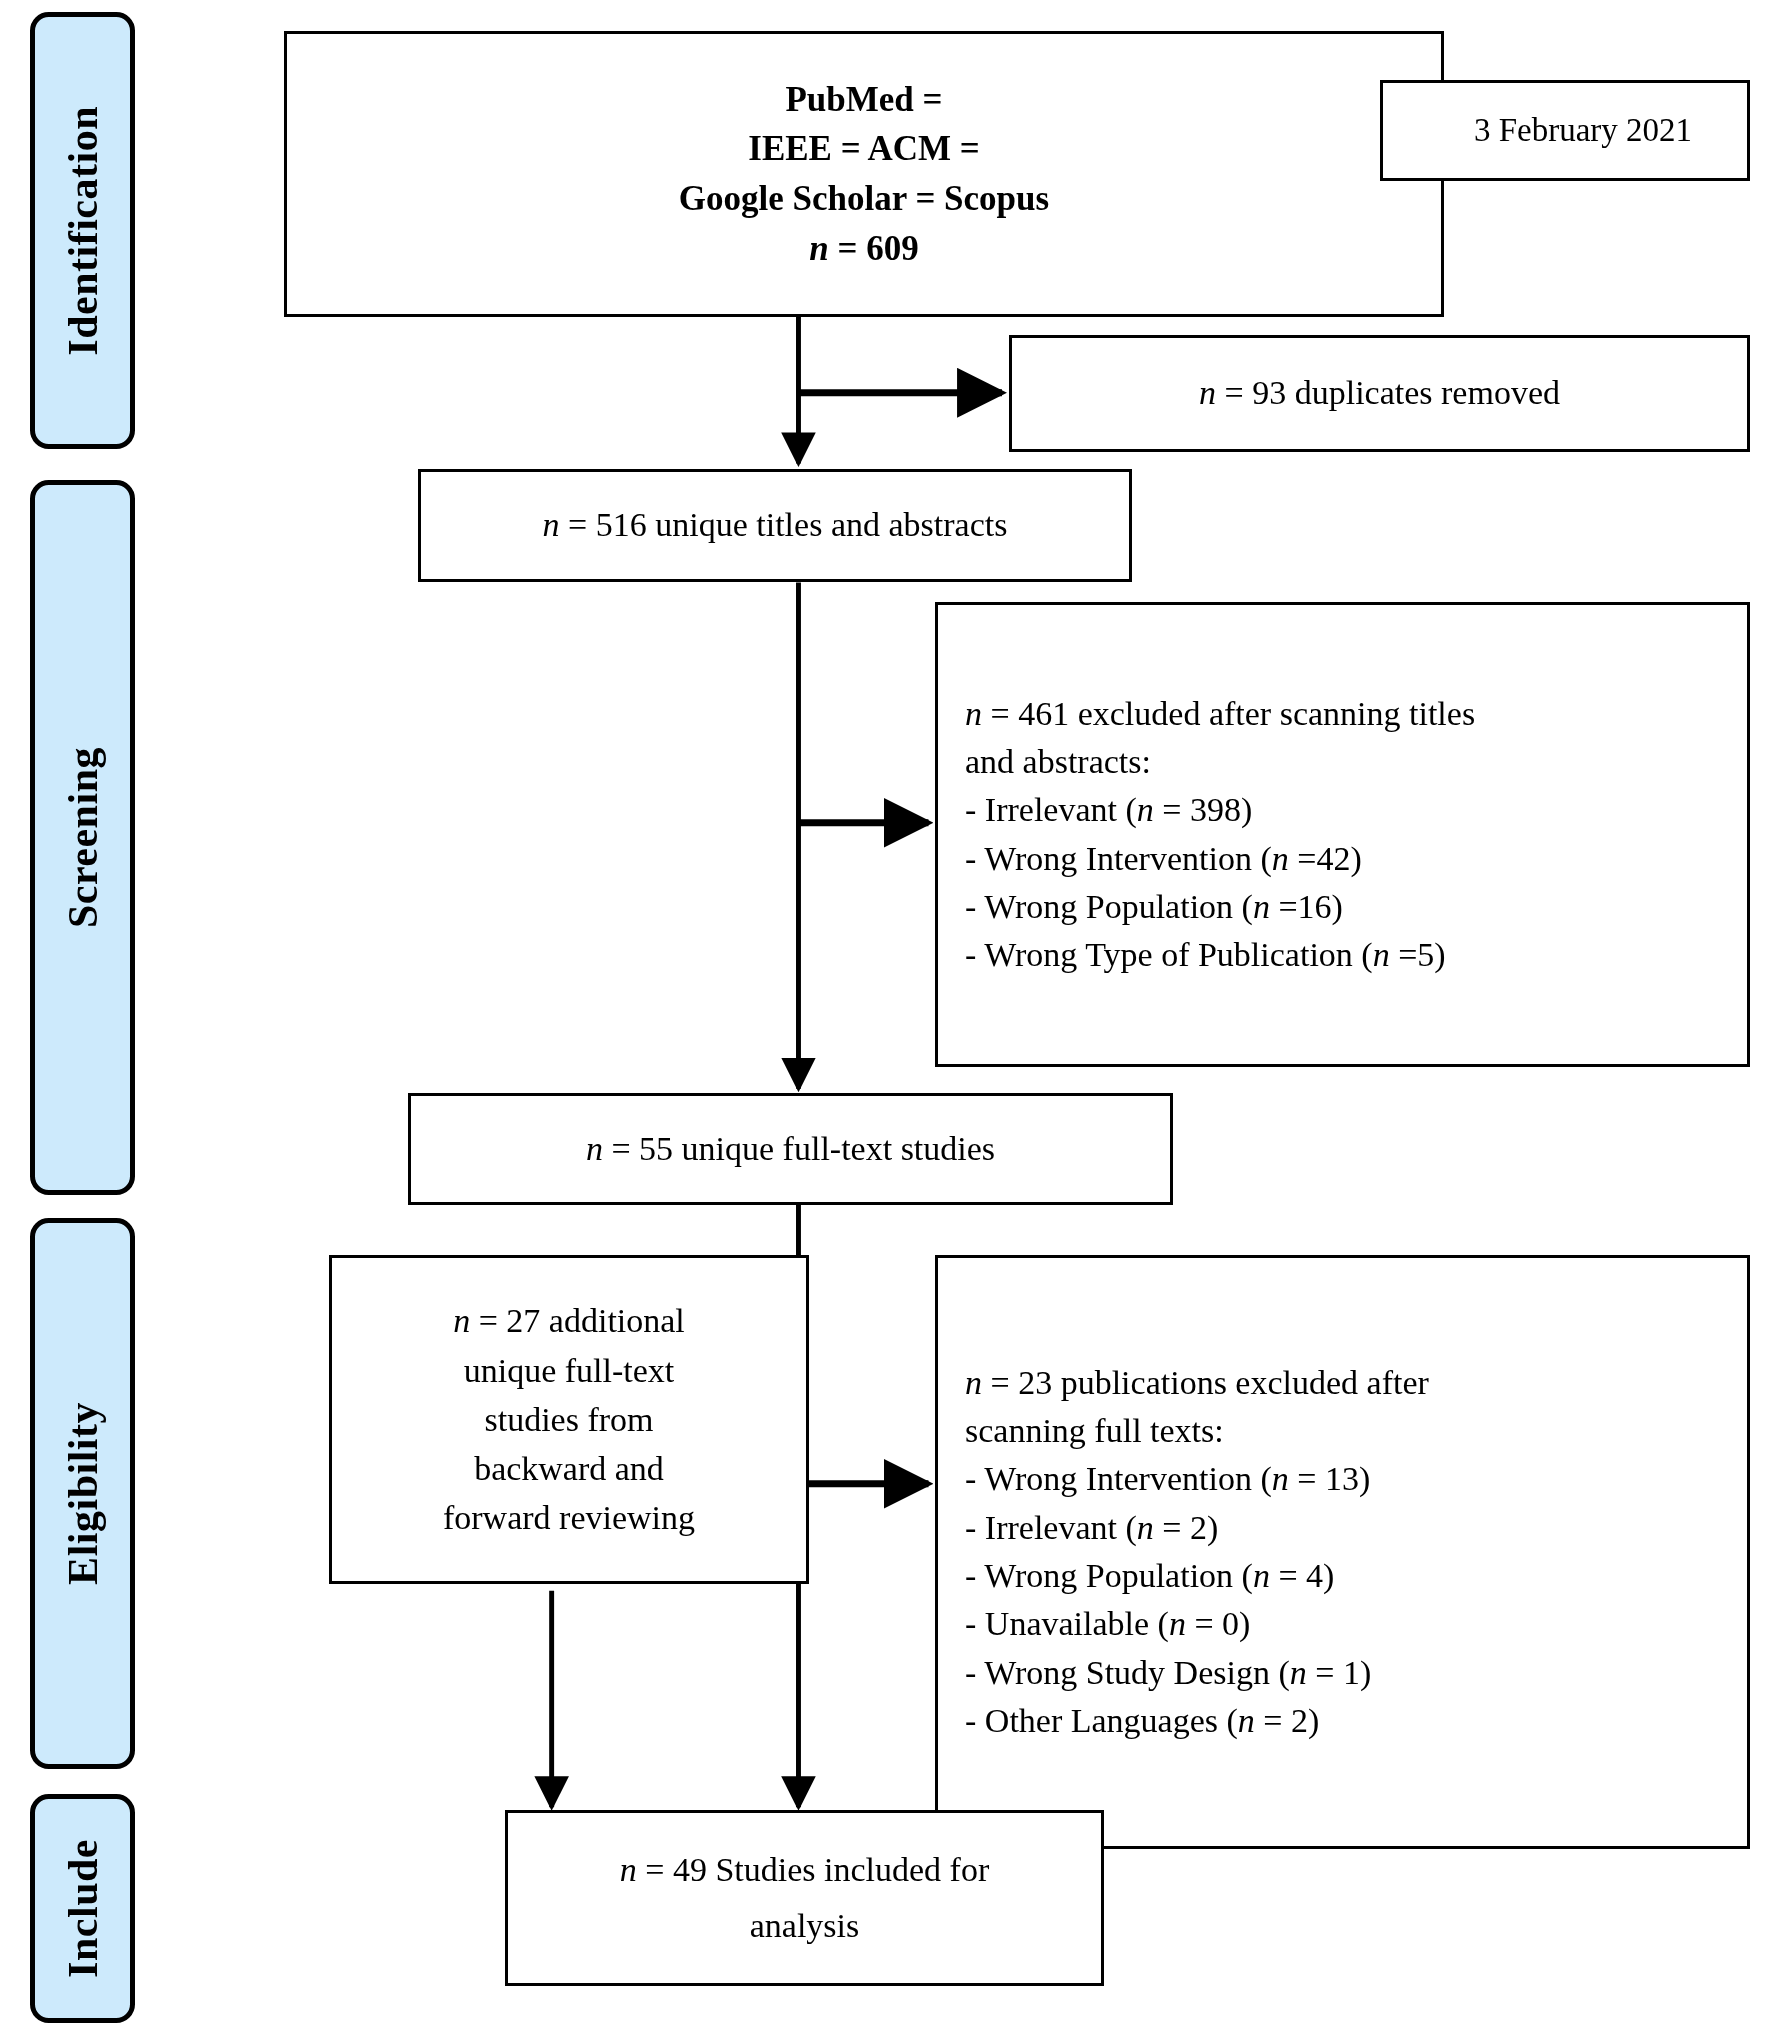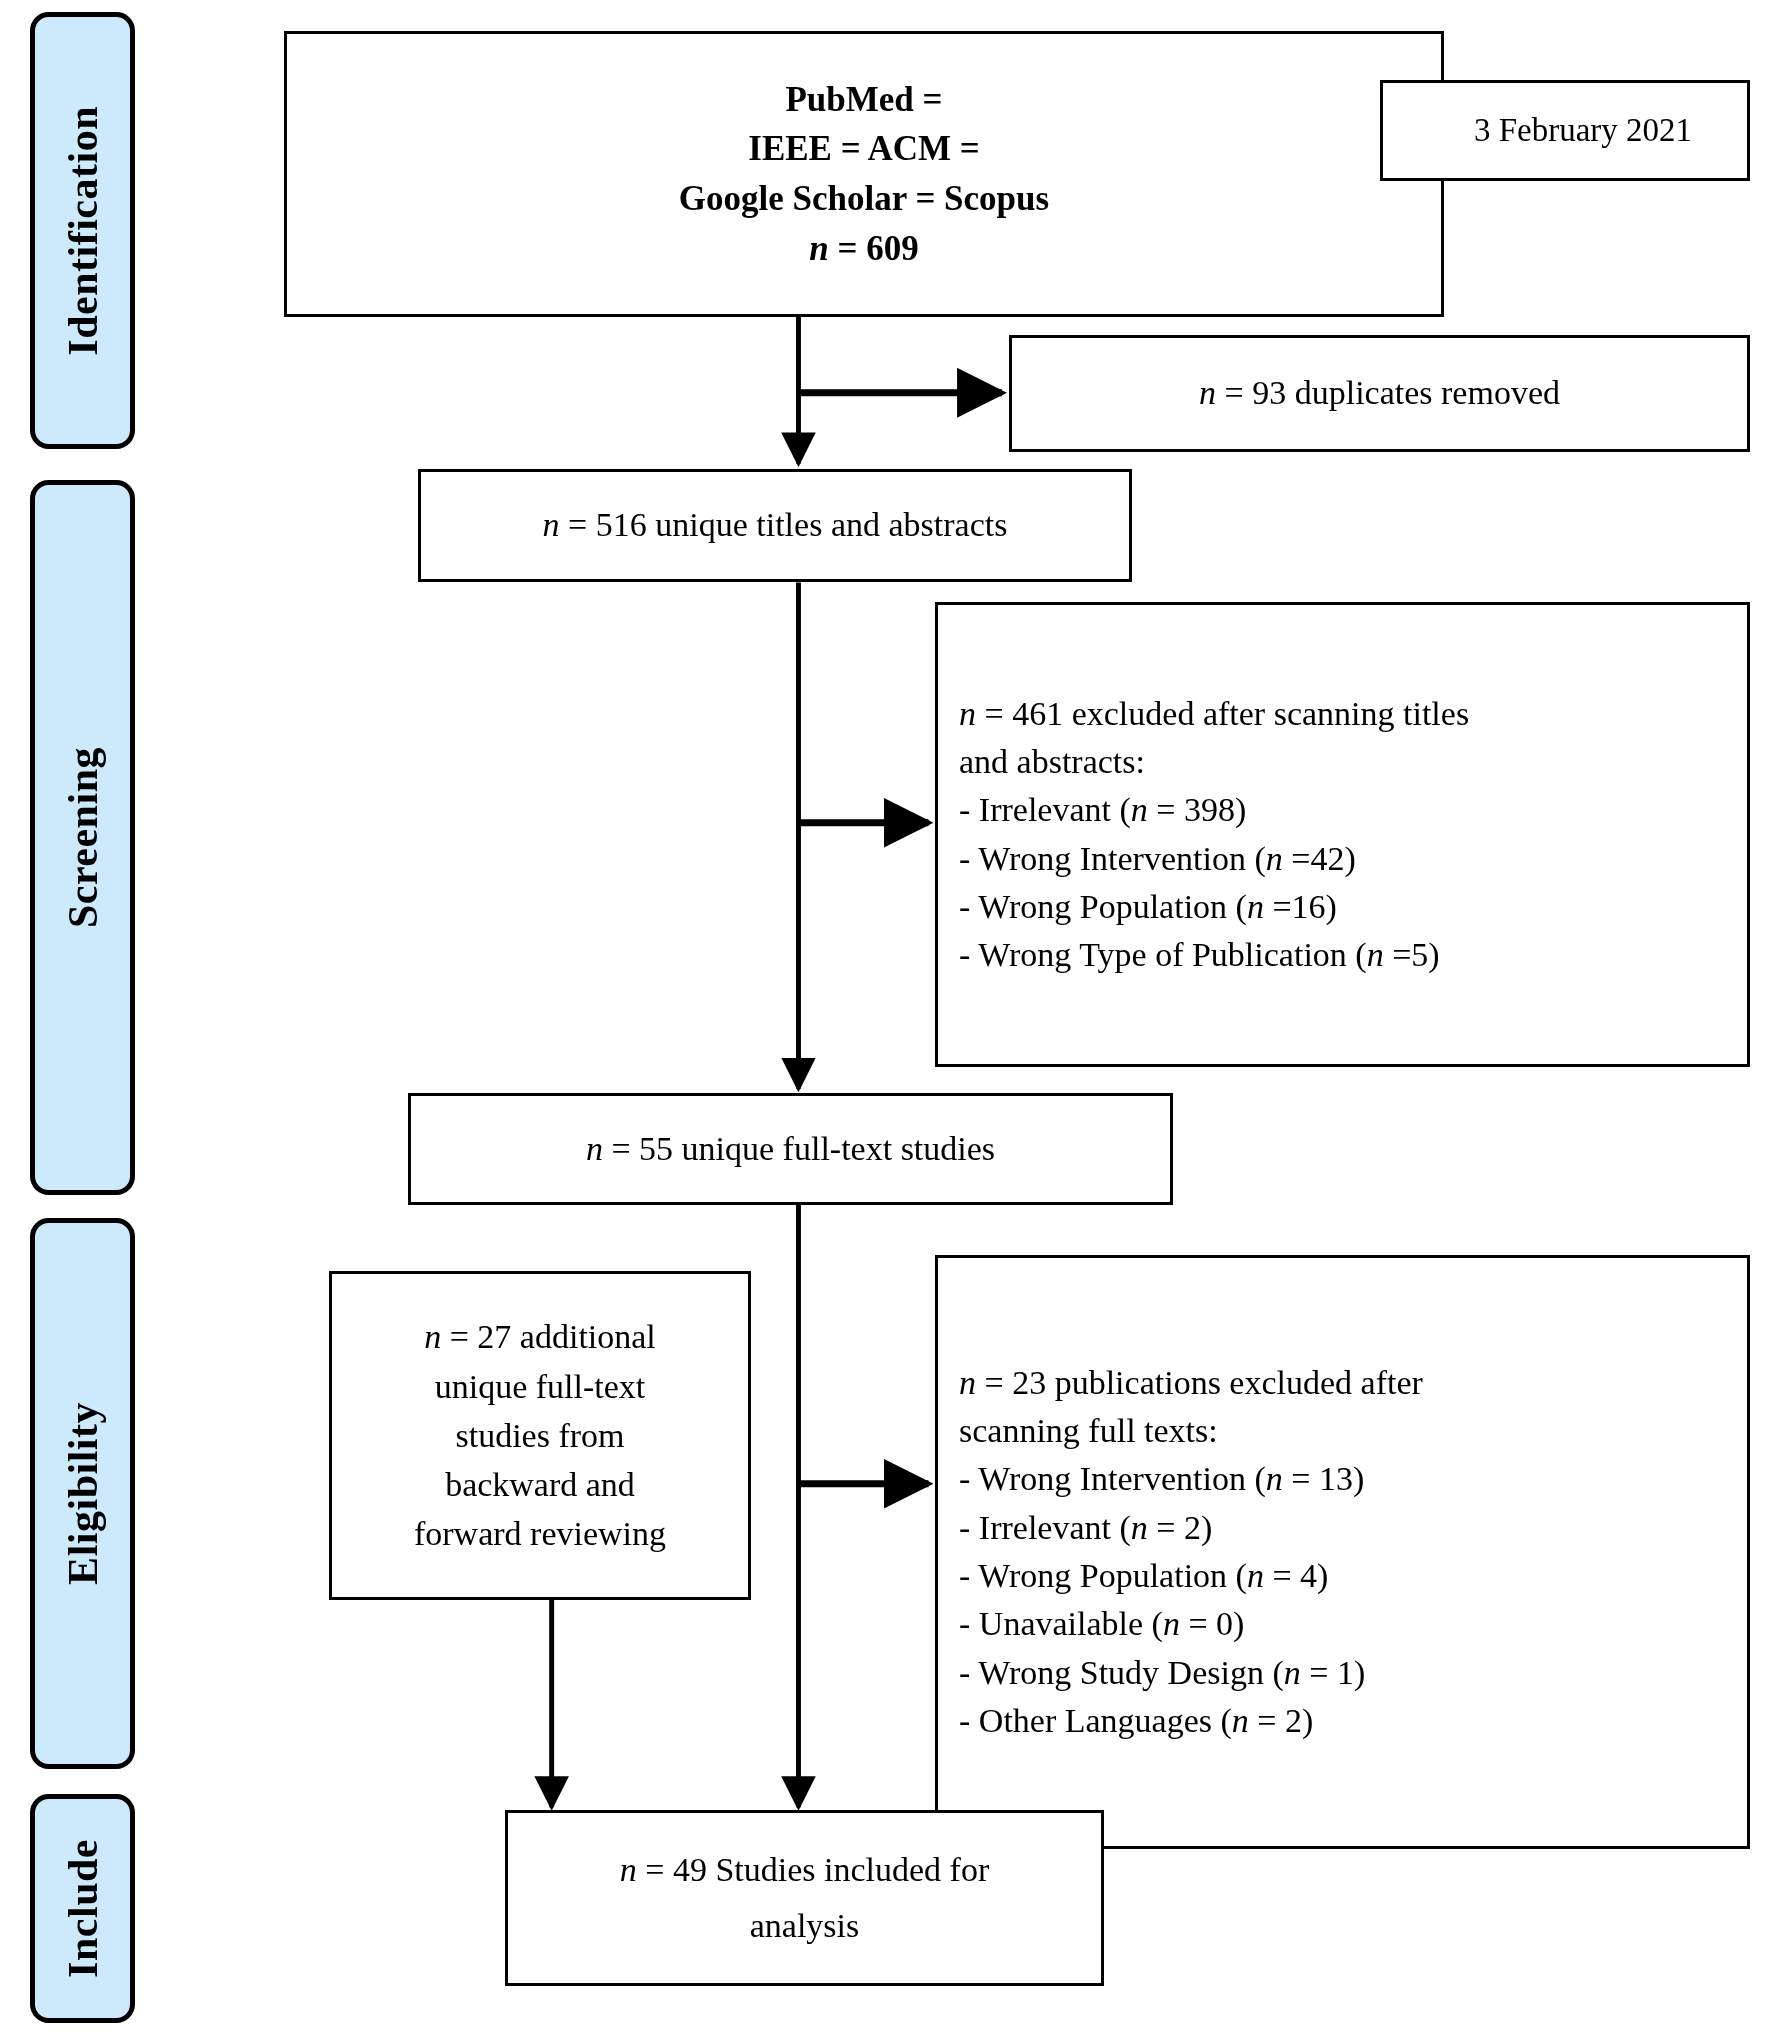--- a/index.html
+++ b/index.html
@@ -31,21 +31,21 @@
     background:#ffffff;
     border:3.3px solid #000;
     box-sizing:border-box;
     display:flex;
     flex-direction:column;
     justify-content:center;
   }
   .node.center{align-items:center;text-align:center;}
   .node.left{align-items:flex-start;text-align:left;}
   .node .ln{font-size:34px;line-height:1.30;white-space:nowrap;}
-  .node.bulletbox{padding-left:21px;padding-right:7.7px;}
+  .node.bulletbox{padding-left:27px;padding-right:7.7px;}
   .node.bulletbox .ln{line-height:1.42;}
   .node.wrapbox .ln{line-height:1.45;}
   .node.titlebox .ln{font-weight:bold;font-size:35px;line-height:1.42;}
   .node.datebox .ln{font-size:33px;margin-left:36px;}
   i.ital{font-style:italic;}
 </style>
 </head>
 <body>
 
 <div id="stage">
@@ -115,21 +115,21 @@
     <div class="ln">-  Irrelevant (<i class="ital">n</i> = 398)</div>
     <div class="ln">-  Wrong Intervention (<i class="ital">n</i> =42)</div>
     <div class="ln">-  Wrong Population (<i class="ital">n</i> =16)</div>
     <div class="ln">-  Wrong Type of Publication (<i class="ital">n</i> =5)</div>
   </div>
 
   <div class="node center" style="left:408px;top:1093px;width:765px;height:112px;">
     <div class="ln"><i class="ital">n</i> = 55 unique full-text studies</div>
   </div>
 
-  <div class="node center wrapbox" style="left:329px;top:1255px;width:422px;height:329px;margin-top:16px;">
+  <div class="node center wrapbox" style="left:329px;top:1255px;width:480px;height:329px;">
     <div class="ln"><i class="ital">n</i> = 27 additional</div>
     <div class="ln">unique full-text</div>
     <div class="ln">studies from</div>
     <div class="ln">backward and</div>
     <div class="ln">forward reviewing</div>
   </div>
 
   <div class="node left bulletbox" style="left:935px;top:1255px;width:815px;height:594px;">
     <div class="ln"><i class="ital">n</i> = 23 publications excluded after</div>
     <div class="ln">scanning full texts:</div>

